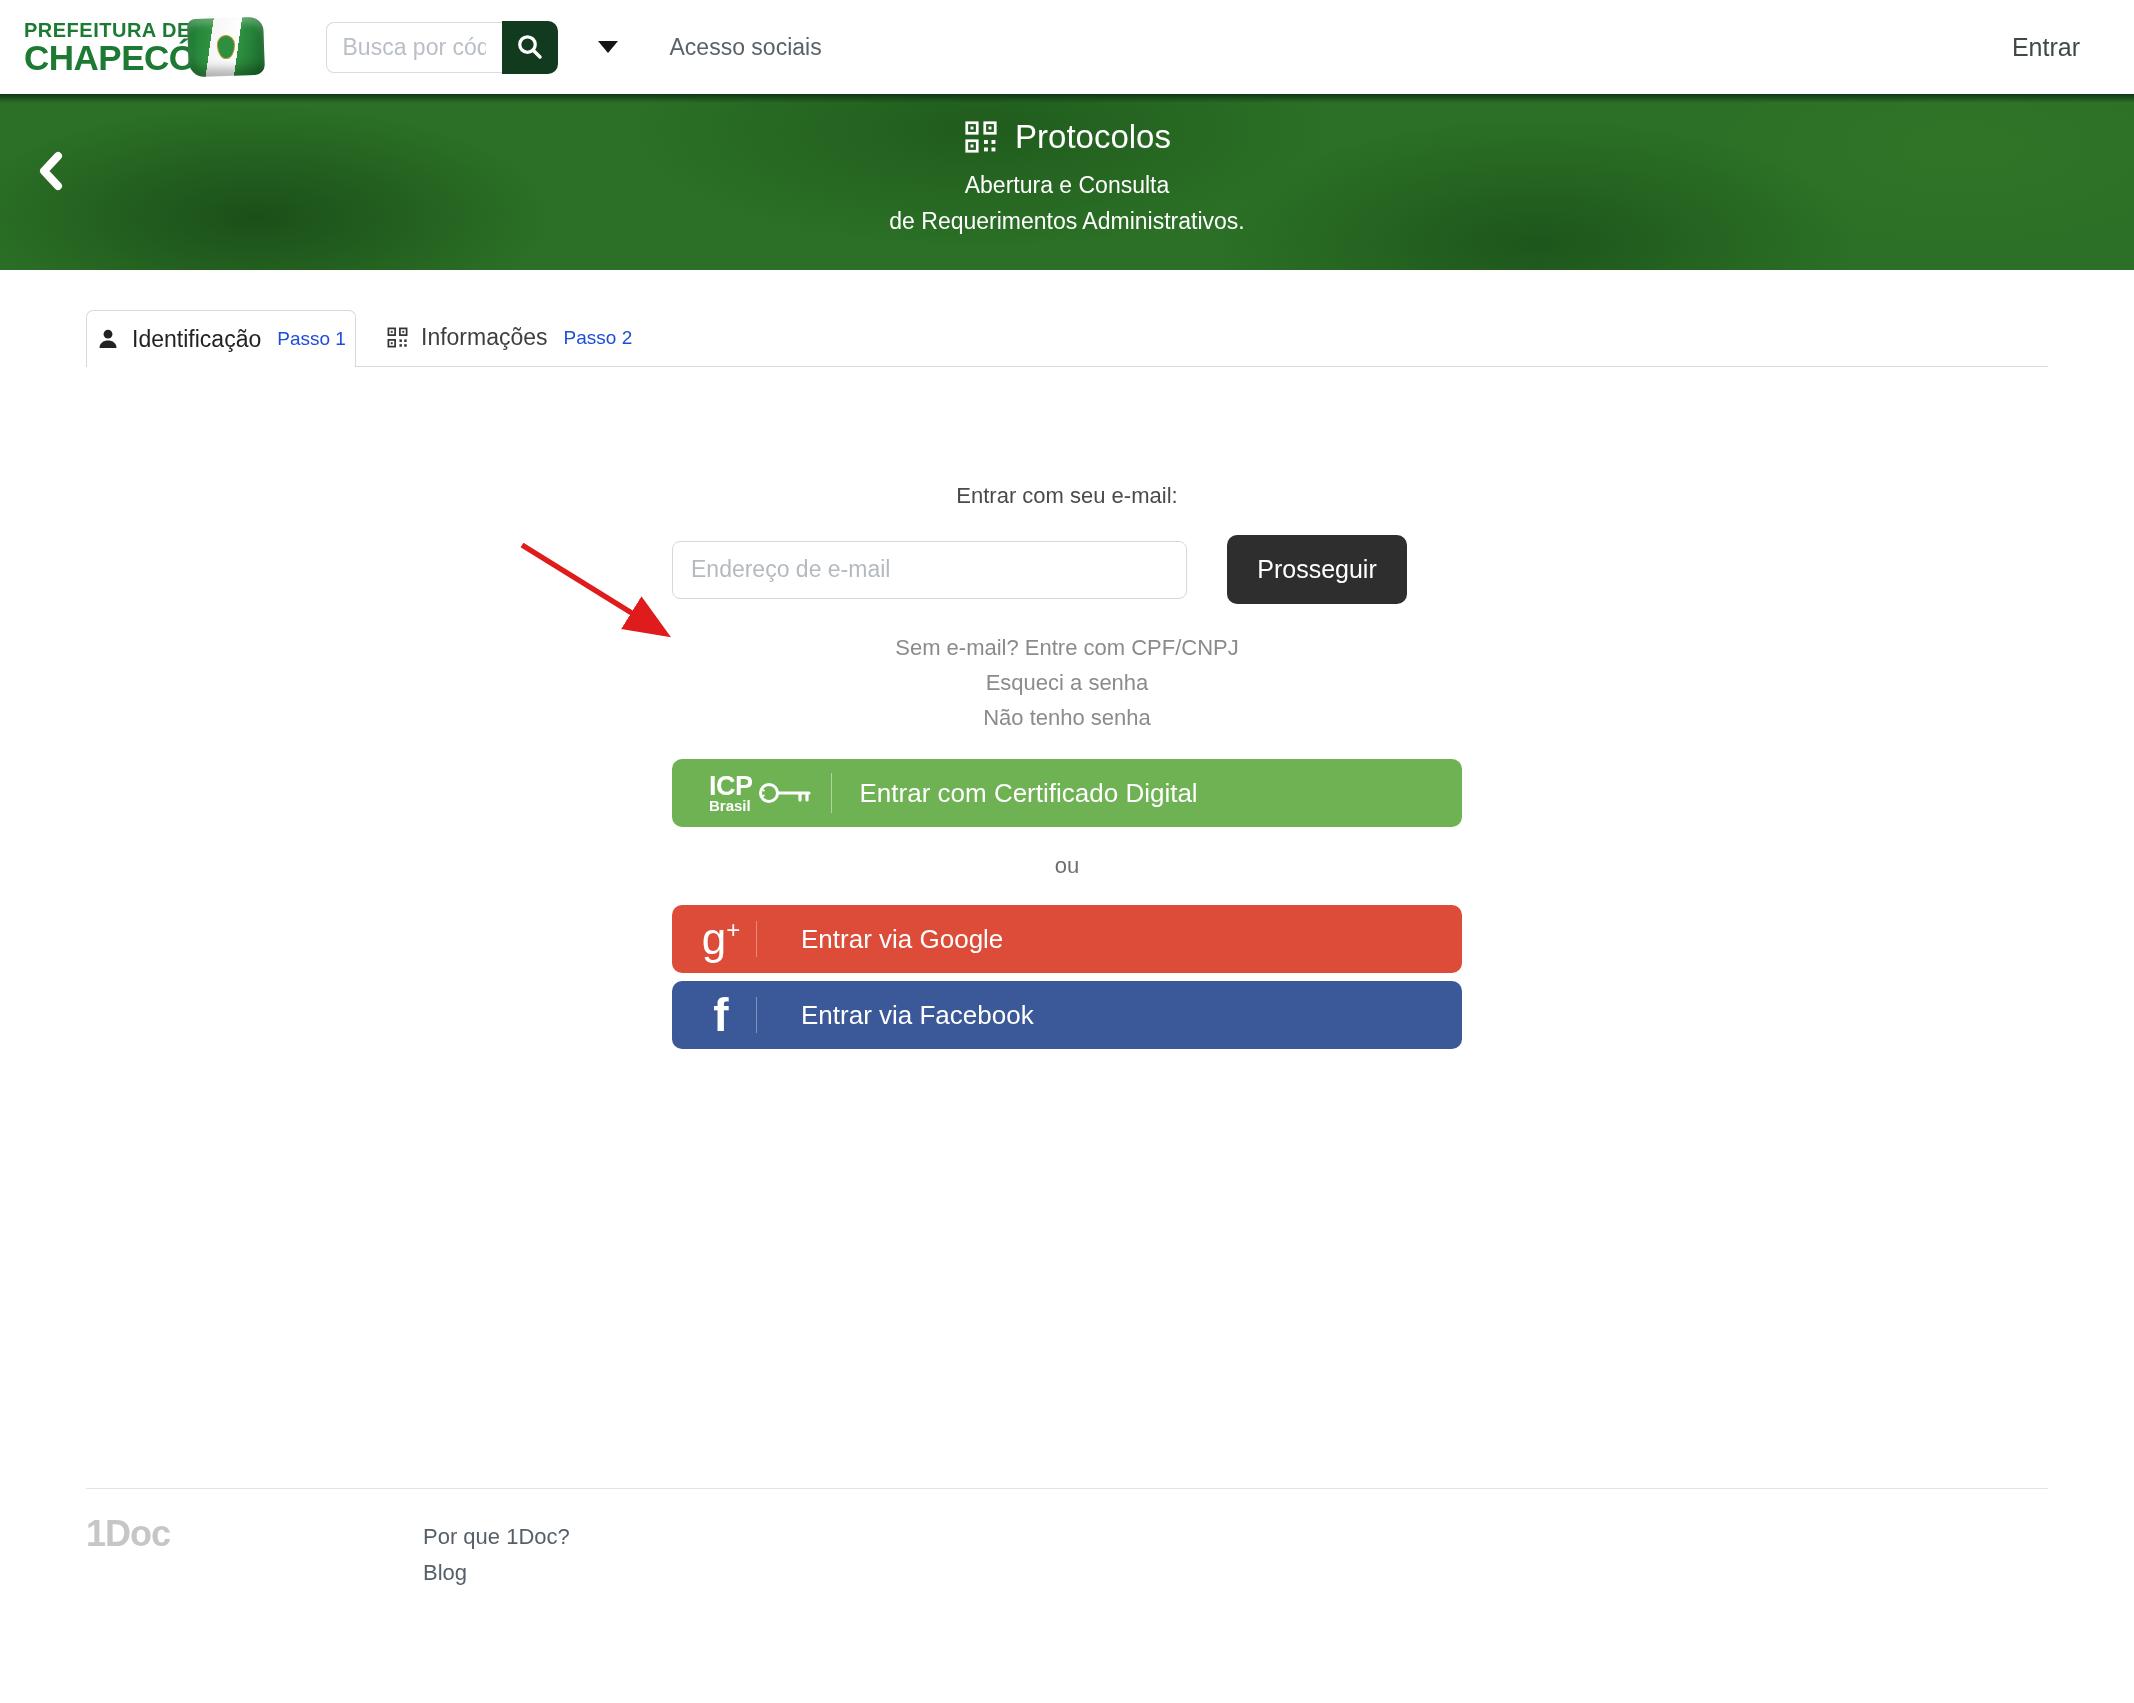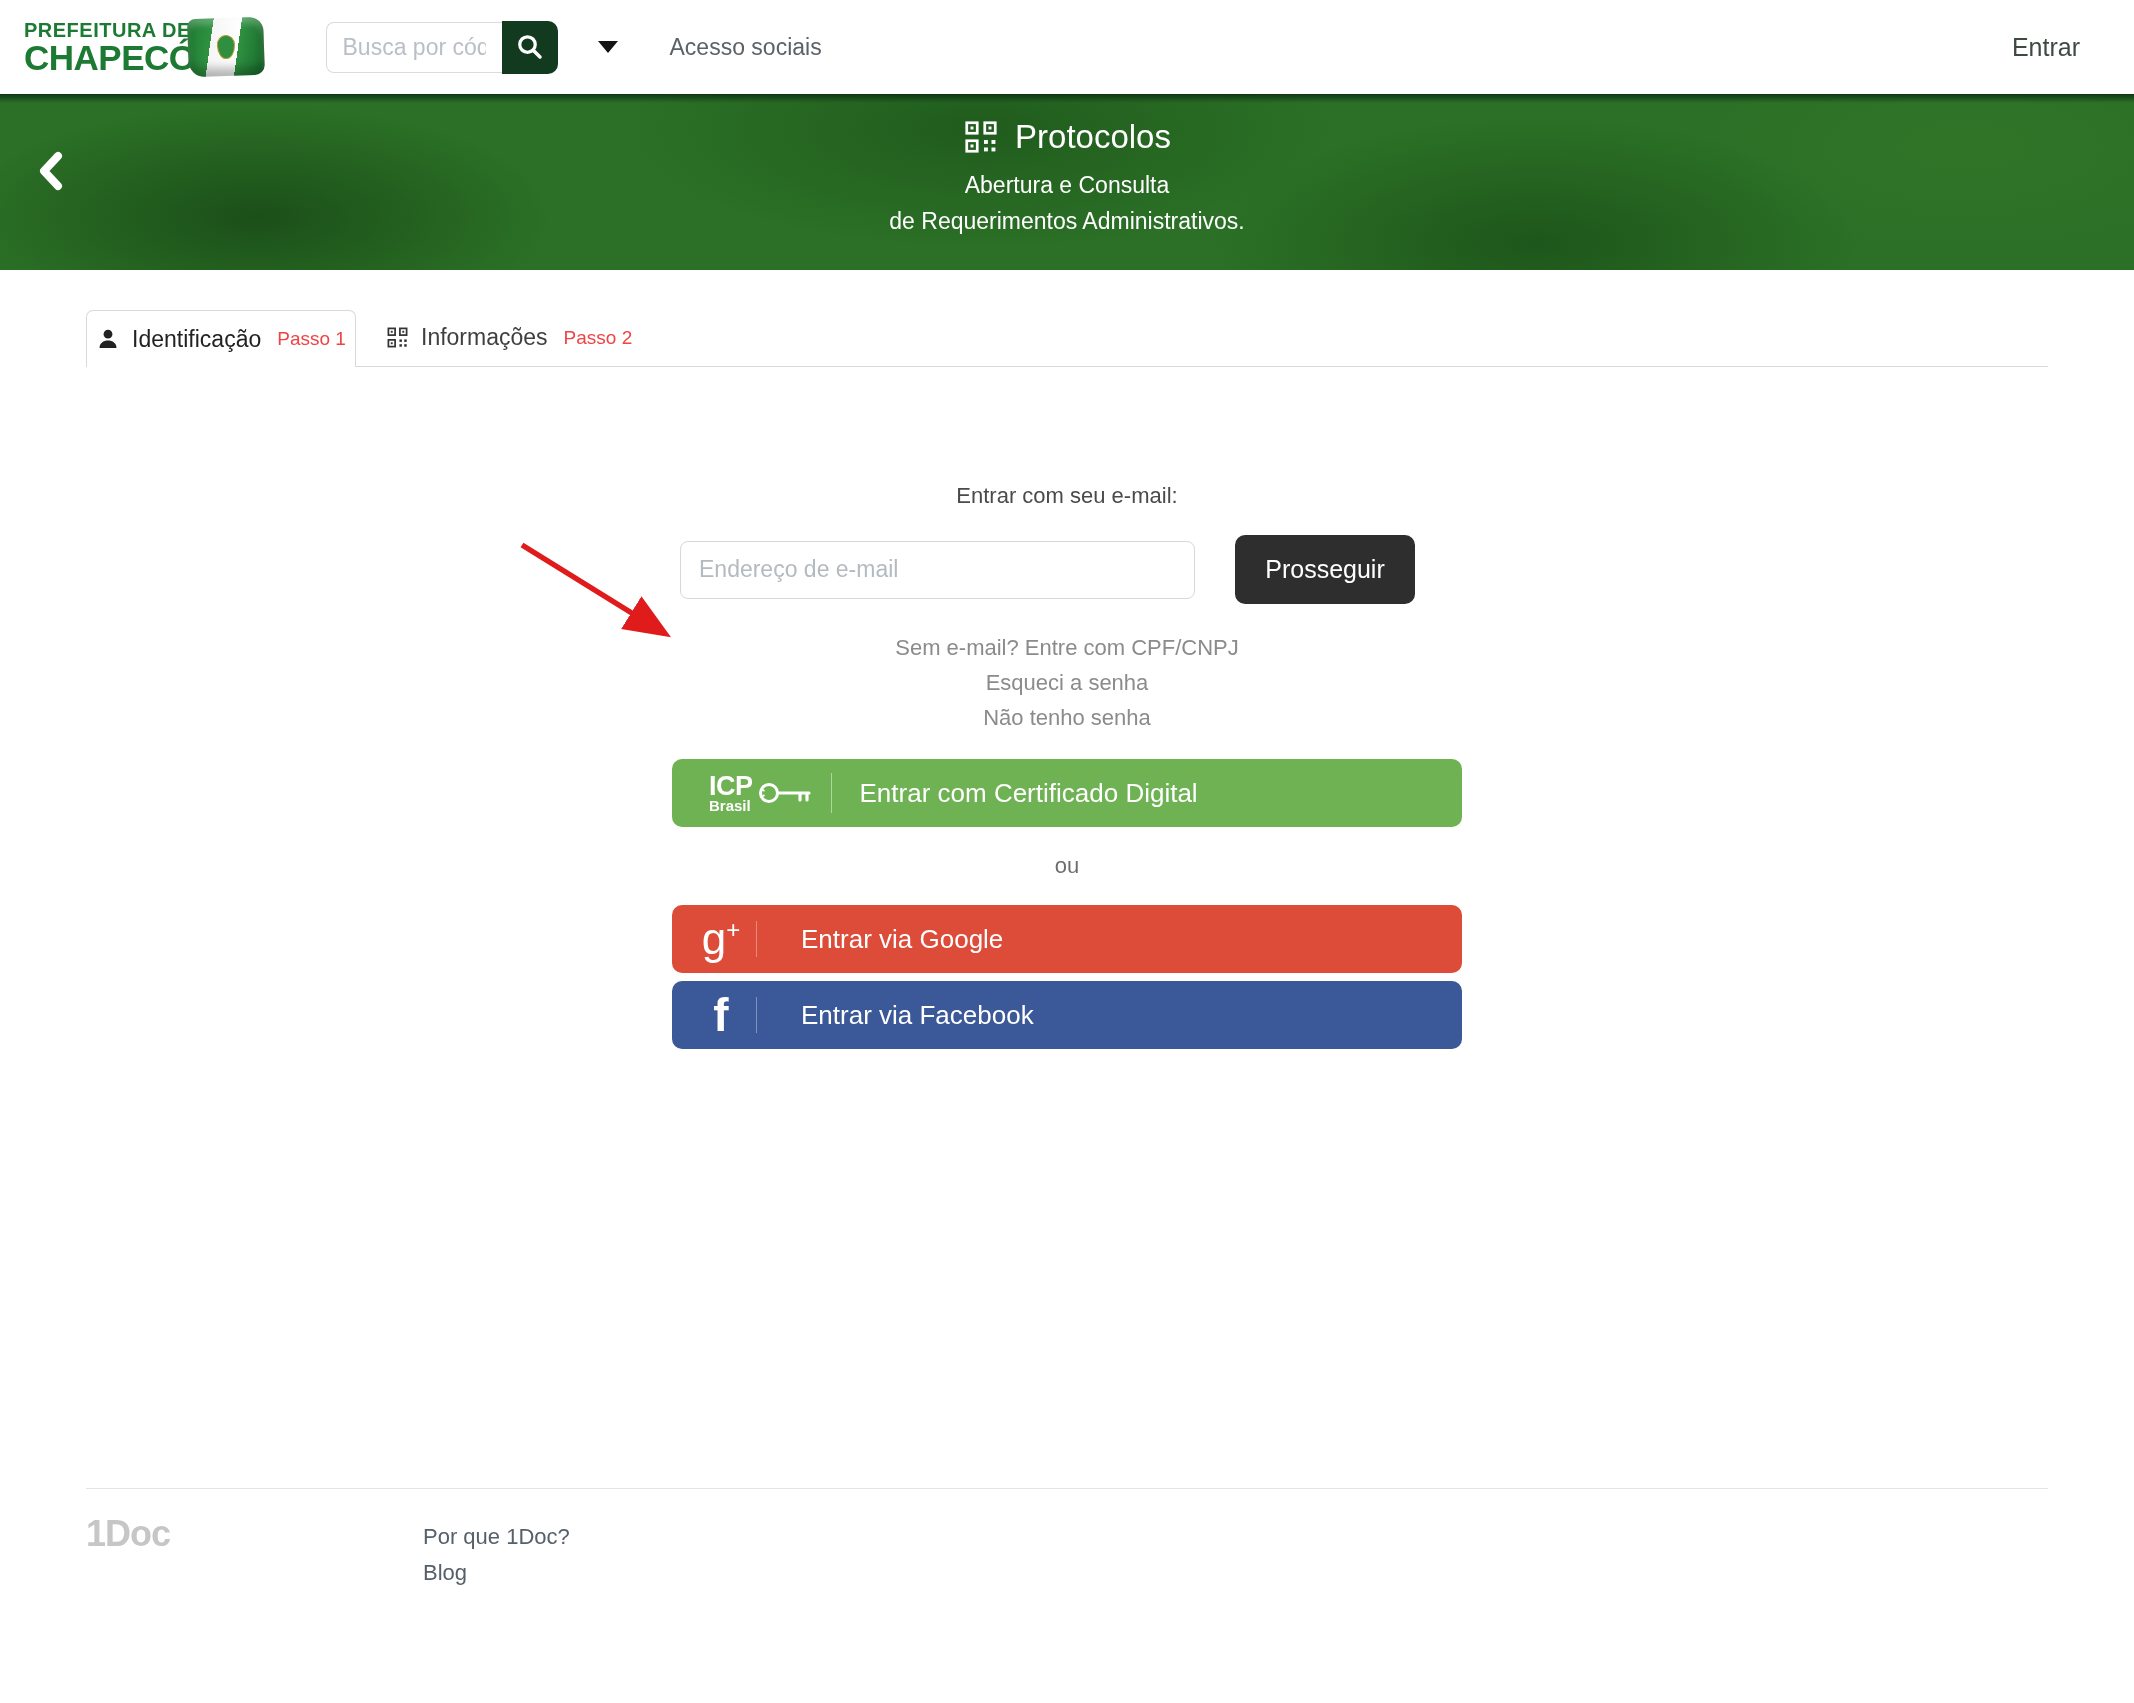--- a/index.html
+++ b/index.html
@@ -46,30 +46,30 @@
   .banner-title { font-size:33px; font-weight:normal; }
   .banner-sub { margin-top:12px; font-size:23px; line-height:1.55; }
 
   
   .tabs { margin:40px 86px 0; display:flex; align-items:flex-end; border-bottom:1px solid #d9d9d9; height:57px; }
   .tab { display:flex; align-items:center; gap:12px; cursor:pointer; }
   .tab-active { width:270px; height:57px; justify-content:center; background:#fff;
     border:1px solid #d9d9d9; border-bottom:none; border-radius:7px 7px 0 0; margin-bottom:-1px;
     position:relative; z-index:2; }
   .tab-label { font-size:23px; color:#222; }
-  .tab-step { font-size:19px; color:#ef4444; margin-left:4px; }
+  .tab-step { font-size:19px; color:#1d4ed8; margin-left:4px; }
   .tab-plain { height:57px; padding:0 22px; margin-left:8px; }
   .tab-plain .tab-label { color:#3f3f3f; }
 
   
   .main { position:relative; height:1005px; }
   .arrow-svg { position:absolute; left:508px; top:54px; pointer-events:none; }
   .form-col { width:790px; margin:0 auto; }
   .email-label { margin-top:116px; text-align:center; font-size:22px; color:#4a4a4a; }
-  .email-row { display:flex; align-items:center; margin-top:26px;margin-left:8px; }
+  .email-row { display:flex; align-items:center; margin-top:26px; }
   .email-input { width:515px; height:58px; border:1px solid #d4d9dd; border-radius:8px;
     padding:0 18px; font-size:23px; color:#555; outline:none; }
   .email-input::placeholder { color:#b3bac0; }
   .proceed-btn { margin-left:40px; width:180px; height:69px; background:#2e2e2e; color:#fff;
     border:none; border-radius:10px; font-size:25px; cursor:pointer;
     font-family:"Liberation Sans","DejaVu Sans",sans-serif; }
   .acct-links { margin-top:26px; text-align:center; }
   .acct-link { display:block; font-size:22px; color:#8b8b8b; line-height:35px; cursor:pointer; text-decoration:none; }
 
   .big-btn { width:100%; height:68px; border:none; border-radius:10px; color:#fff; cursor:pointer;

